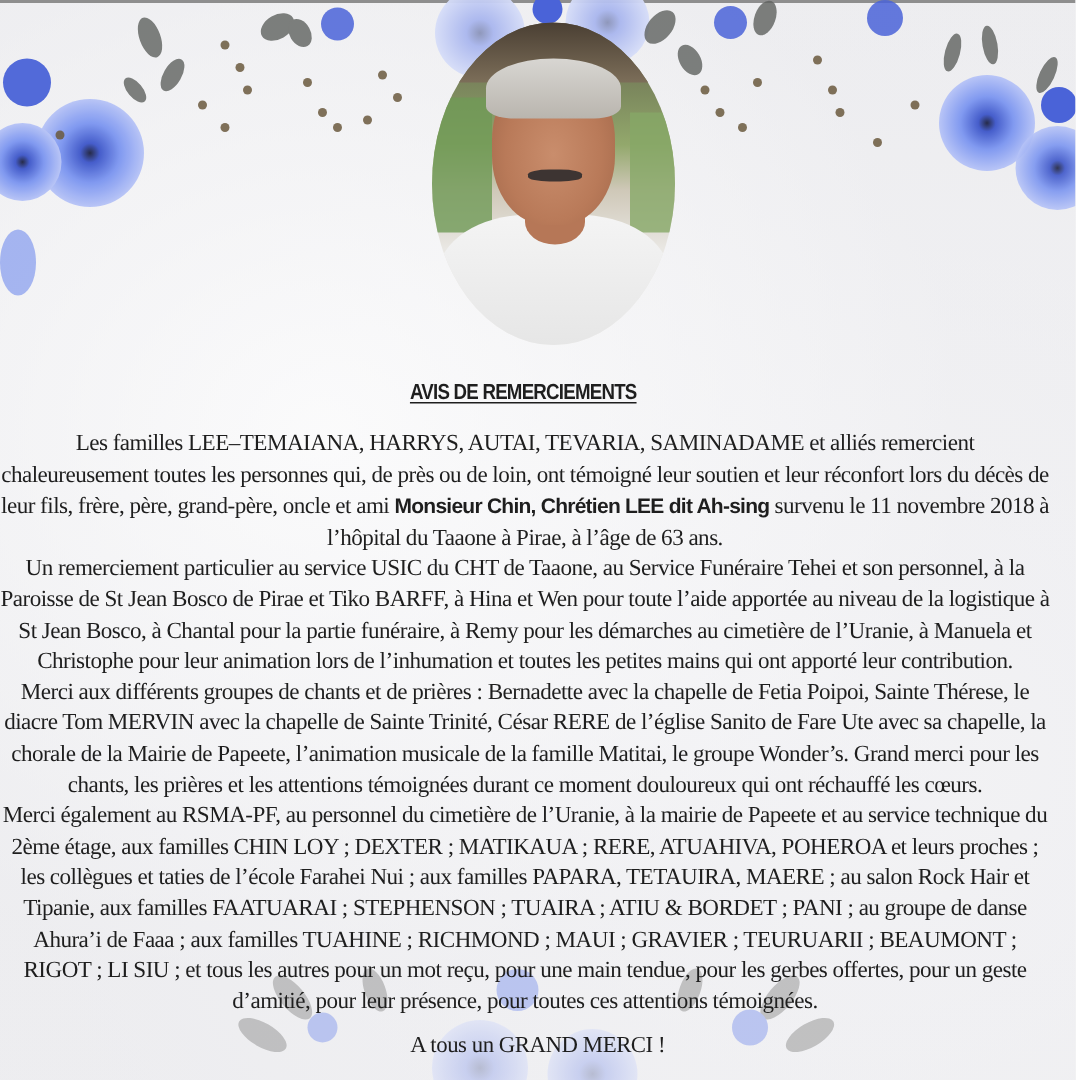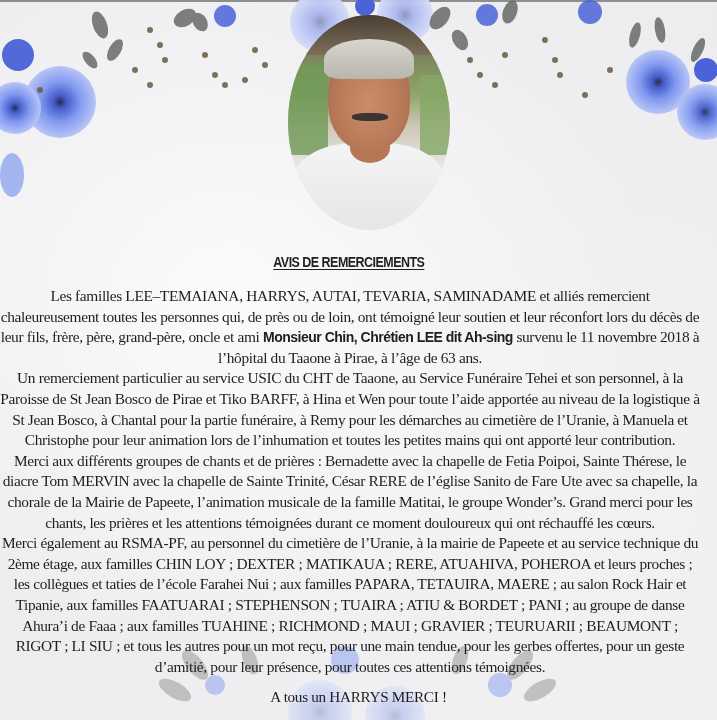--- a/index.html
+++ b/index.html
@@ -176,13 +176,13 @@
 <div class="content">
   <div class="title">AVIS DE REMERCIEMENTS</div>
   <div class="body-text">
     <p><span>Les familles LEE–TEMAIANA, HARRYS, AUTAI, TEVARIA, SAMINADAME et alliés remercient chaleureusement toutes les personnes qui, de près ou de loin, ont témoigné leur soutien et leur réconfort lors du décès de leur fils, frère, père, grand-père, oncle et ami </span><b>Monsieur Chin, Chrétien LEE dit Ah-sing</b><span> survenu le 11 novembre 2018 à l’hôpital du Taaone à Pirae, à l’âge de 63 ans.</span></p>
     <p>Un remerciement particulier au service USIC du CHT de Taaone, au Service Funéraire Tehei et son personnel, à la Paroisse de St Jean Bosco de Pirae et Tiko BARFF, à Hina et Wen pour toute l’aide apportée au niveau de la logistique à St Jean Bosco, à Chantal pour la partie funéraire, à Remy pour les démarches au cimetière de l’Uranie, à Manuela et Christophe pour leur animation lors de l’inhumation et toutes les petites mains qui ont apporté leur contribution.</p>
     <p>Merci aux différents groupes de chants et de prières : Bernadette avec la chapelle de Fetia Poipoi, Sainte Thérese, le diacre Tom MERVIN avec la chapelle de Sainte Trinité, César RERE de l’église Sanito de Fare Ute avec sa chapelle, la chorale de la Mairie de Papeete, l’animation musicale de la famille Matitai, le groupe Wonder’s. Grand merci pour les chants, les prières et les attentions témoignées durant ce moment douloureux qui ont réchauffé les cœurs.</p>
     <p>Merci également au RSMA-PF, au personnel du cimetière de l’Uranie, à la mairie de Papeete et au service technique du 2ème étage, aux familles CHIN LOY ; DEXTER ; MATIKAUA ; RERE, ATUAHIVA, POHEROA et leurs proches ; les collègues et taties de l’école Farahei Nui ; aux familles PAPARA, TETAUIRA, MAERE ; au salon Rock Hair et Tipanie, aux familles FAATUARAI ; STEPHENSON ; TUAIRA ; ATIU &amp; BORDET ; PANI ; au groupe de danse Ahura’i de Faaa ; aux familles TUAHINE ; RICHMOND ; MAUI ; GRAVIER ; TEURUARII ; BEAUMONT ; RIGOT ; LI SIU ;  et tous les autres pour un mot reçu, pour une main tendue, pour les gerbes offertes, pour un geste d’amitié, pour leur présence, pour toutes ces attentions témoignées.</p>
   </div>
 </div>
 
-<div class="closing">A tous un HARRYS MERCI !</div>
+<div class="closing">A tous un GRAND MERCI !</div>
 
 </body></html>

